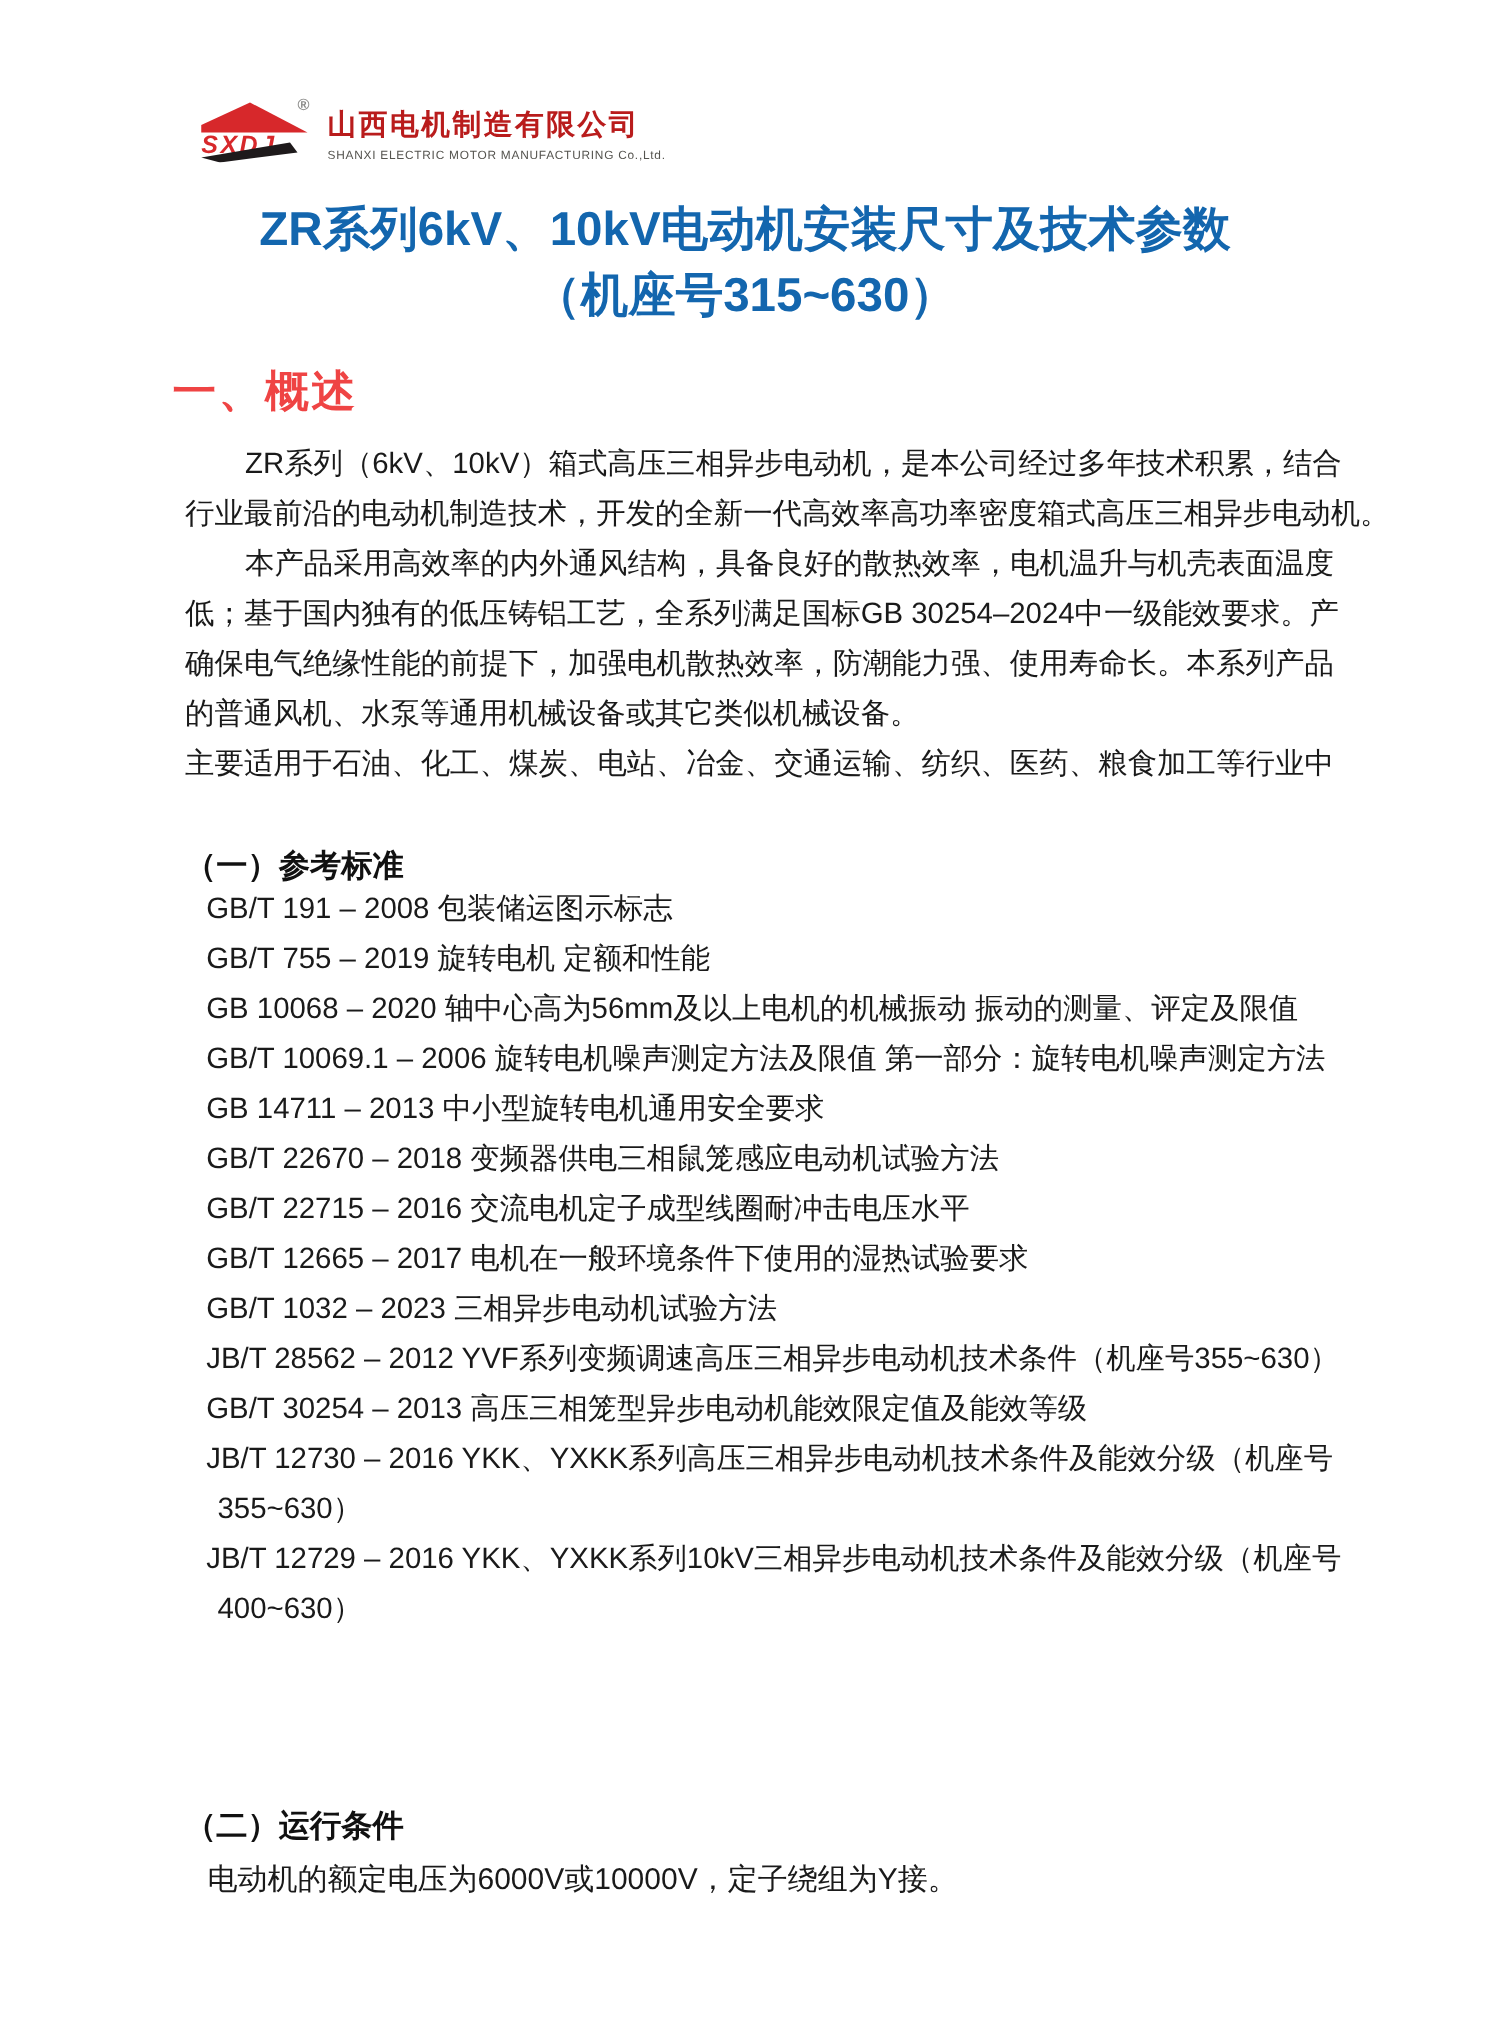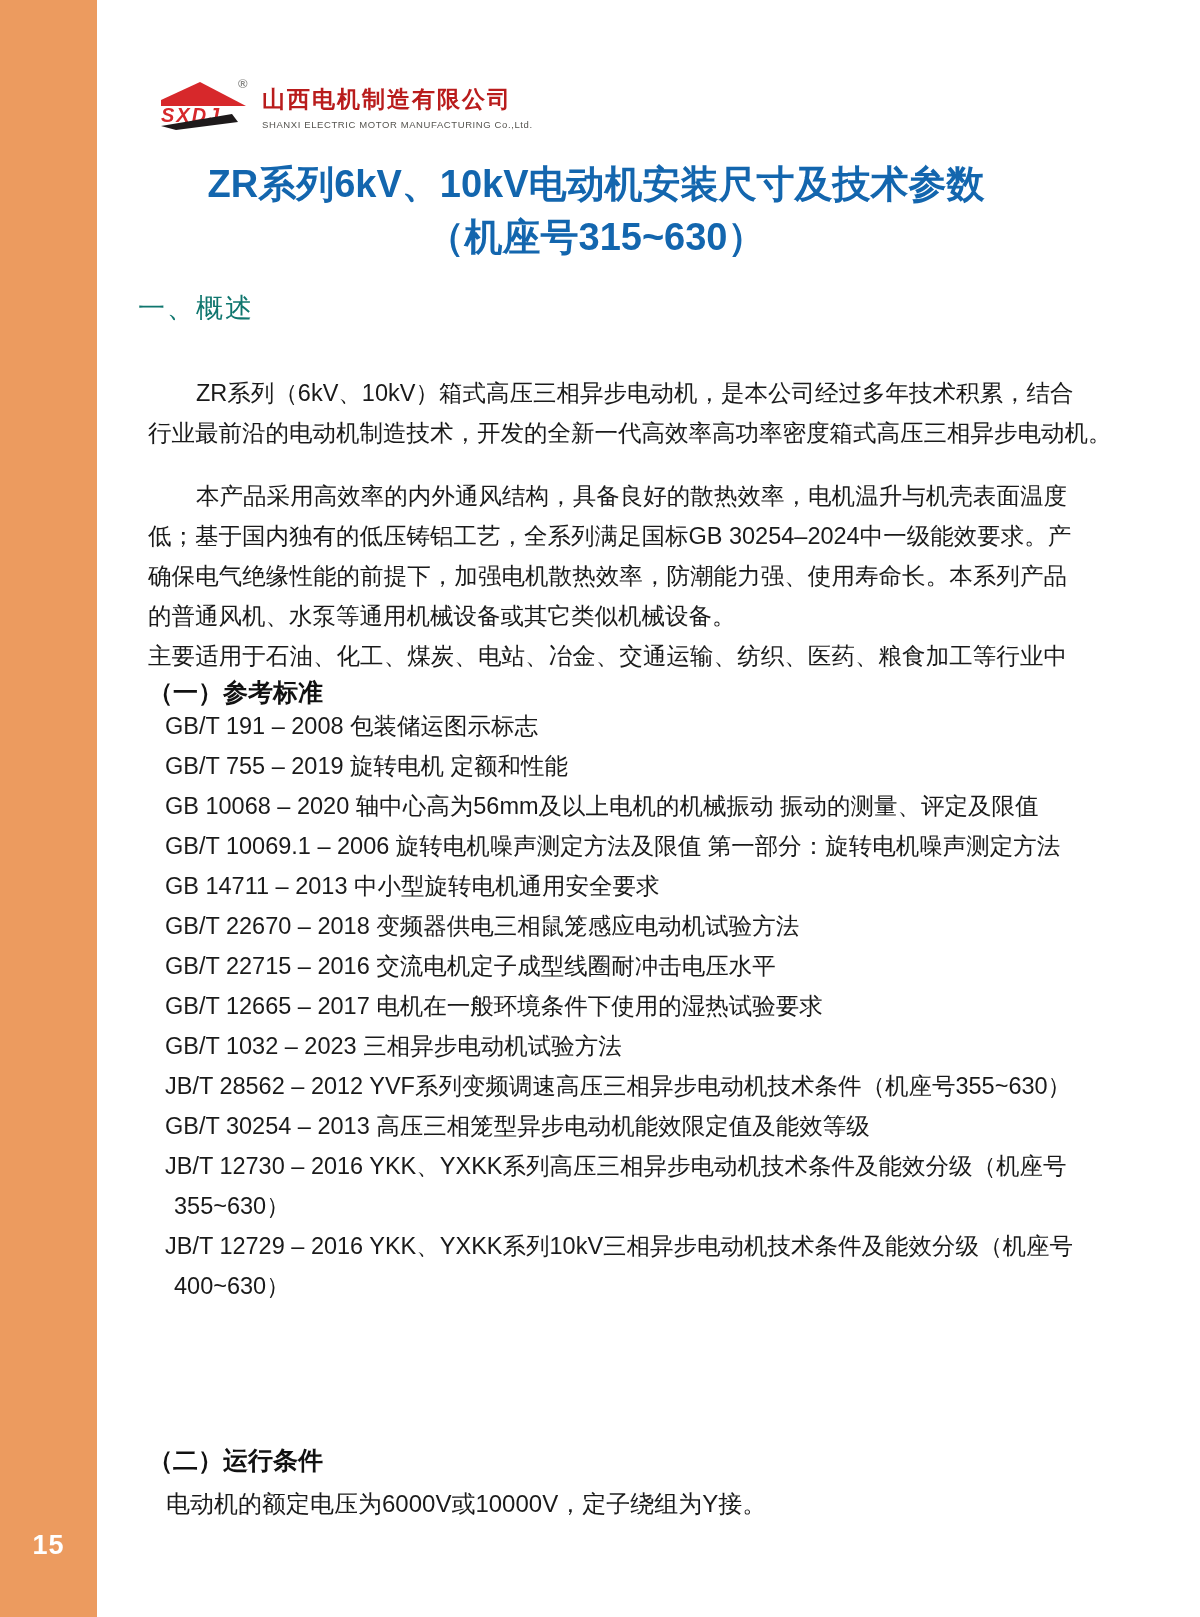--- a/index.html
+++ b/index.html
@@ -14,45 +14,42 @@
   .logo{position:absolute;left:158px;top:80px;display:flex;align-items:flex-start;}
   .logo .markwrap{position:relative;width:92px;height:50px;}
   .logo .reg{position:absolute;left:80px;top:-4px;font-size:13px;color:#8a8a88;font-weight:bold;}
   .logo-text{margin-left:12px;padding-top:6px;}
   .logo-text .cn{font-size:23px;font-weight:bold;color:#b91c1c;letter-spacing:2px;line-height:26px;}
   .logo-text .en{font-size:9.5px;color:#55544F;letter-spacing:0.6px;margin-top:7px;white-space:nowrap;}
   
   .title{position:absolute;left:140px;top:158px;width:912px;text-align:center;
     color:#1366AE;font-weight:bold;font-size:38px;line-height:53px;}
   
-  .sec-heading{position:absolute;left:138px;top:290px;color:#0f766e;
-    font-weight:normal;font-size:27px;letter-spacing:2px;}
+  .sec-heading{position:absolute;left:138px;top:290px;color:#ef4444;
+    font-weight:bold;font-size:35px;letter-spacing:2px;}
   
   .para{position:absolute;left:148px;top:350px;width:919px;}
   .ln{height:40px;line-height:40px;font-size:23.5px;white-space:nowrap;
     text-align:justify;text-align-last:justify;}
-  .ln.ind{text-indent:48px;margin-top:23px;}
+  .ln.ind{text-indent:48px;}
   .ln.end{text-align-last:left;}
   .sub-heading{position:absolute;font-size:25px;font-weight:bold;color:#111;}
   .sub1{left:148px;top:676px;}
   .standards{position:absolute;left:165px;top:706px;width:1010px;}
   .std{height:40px;line-height:40px;font-size:23.5px;white-space:nowrap;}
   .std.cont{padding-left:9px;}
   .sub2{left:148px;top:1444px;}
   .run-text{position:absolute;left:166px;top:1484px;width:930px;
     font-size:24px;line-height:40px;}
 </style>
 </head>
 <body>
 
 <div class="page">
 
-  <div class="sidebar">
-    <div class="pagenum">15</div>
-  </div>
 
   <div class="logo">
     <div class="markwrap">
       <svg width="92" height="50" viewBox="0 0 92 50">
         <polygon points="3,26 3,20 42,2 88,26" fill="#D7282B"></polygon>
         <text x="3" y="42" font-size="20" font-weight="bold" font-style="italic" fill="#D7282B" letter-spacing="2">SXDJ</text>
         <polygon points="3,46 74,34 80,42 18,50" fill="#1E1A1B"></polygon>
       </svg>
       <span class="reg">®</span>
     </div>

